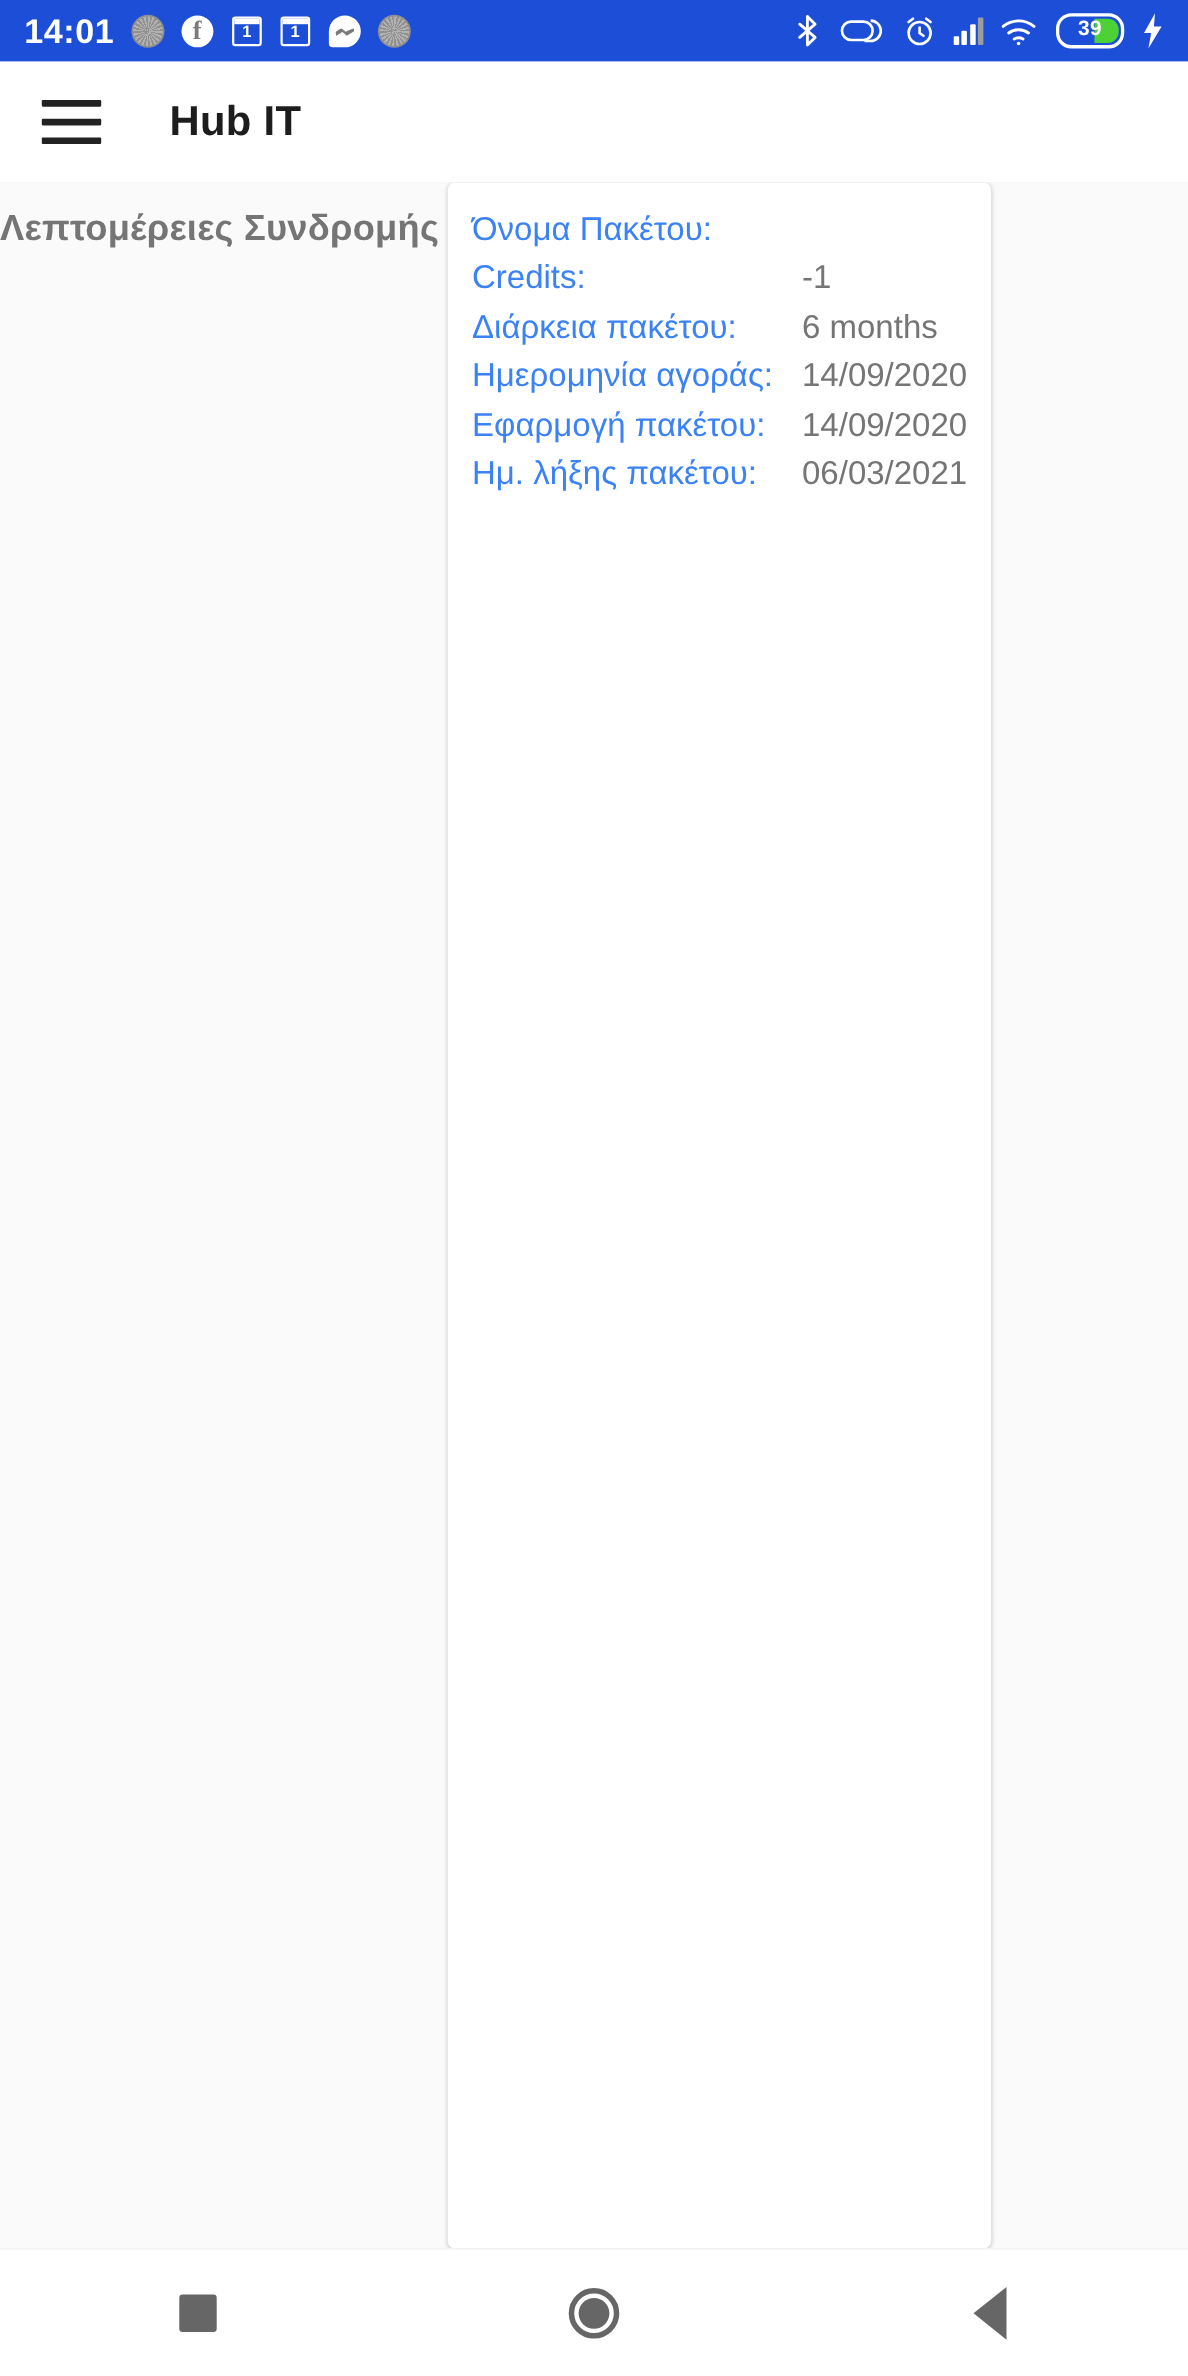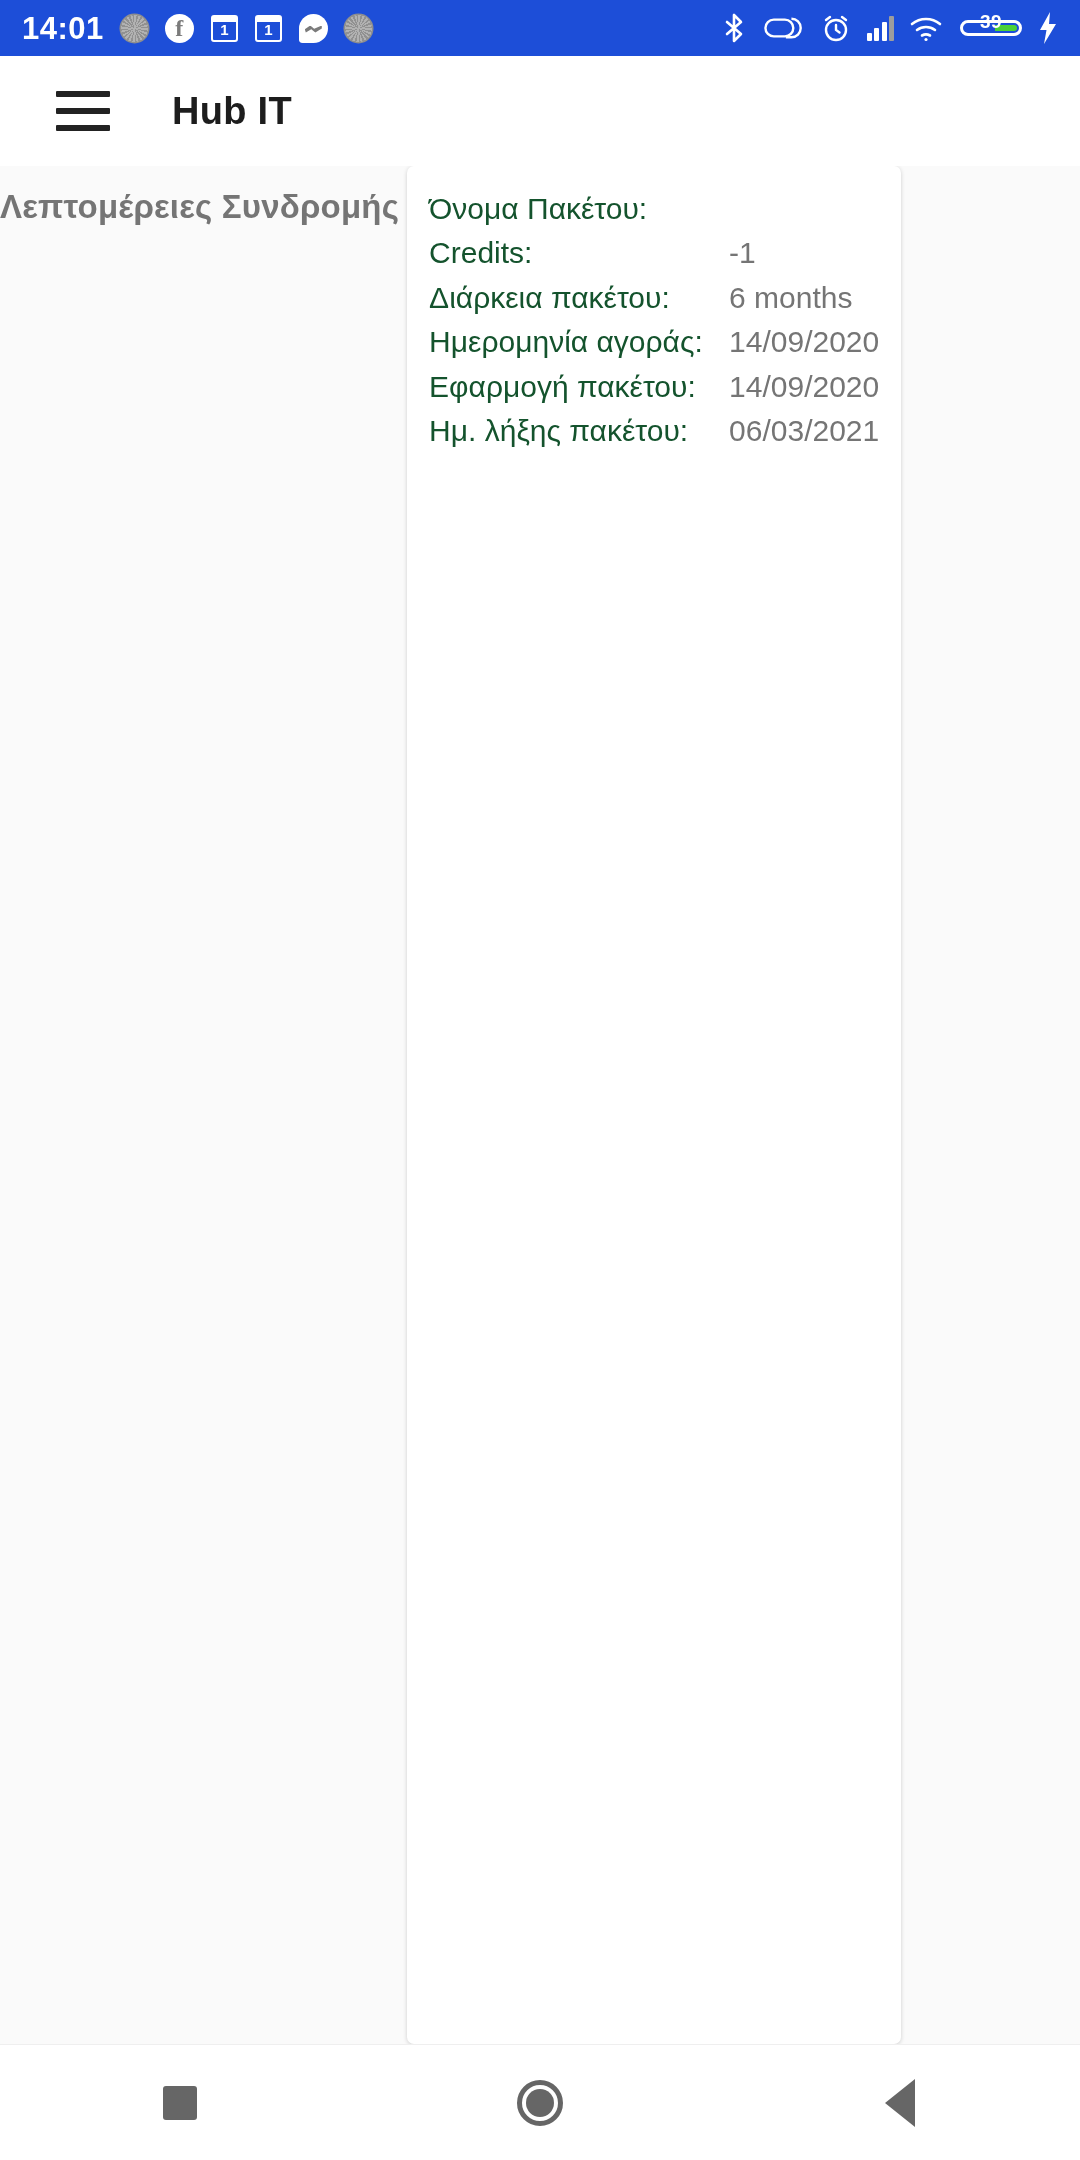--- a/index.html
+++ b/index.html
@@ -65,33 +65,33 @@
   .pill-icon { width:42px; height:26px; position:relative; }
   .alarm-icon { width:30px; height:30px; }
   .sig-icon { display:flex; align-items:flex-end; gap:2.5px; height:26px; }
   .sig-icon i { width:5px; background:#ffffff; border-radius:1px; display:block; }
   .sig-icon i:nth-child(1){ height:8px; }
   .sig-icon i:nth-child(2){ height:13px; }
   .sig-icon i:nth-child(3){ height:19px; }
   .sig-icon i:nth-child(4){ height:25px; background:#9d9d9d; }
   .wifi-icon { width:34px; height:27px; }
   .batt {
-    width:62px; height:16px; border:3px solid #ffffff; border-radius:14px;
-    display:flex; align-items:flex-end; position:relative; padding:2px;
+    width:62px; height:32px; border:3px solid #ffffff; border-radius:14px;
+    display:flex; align-items:flex-start; position:relative; padding:2px;
   }
   .batt-fill { position:absolute; right:2px; top:2px; bottom:2px; width:22px;
     background:#4cd137; border-radius:0 10px 10px 0; }
   .batt-num { position:relative; z-index:2; font-size:19px; font-weight:700;
     color:#ffffff; width:100%; text-align:center; line-height:1; letter-spacing:0.4px; }
   .bolt { width:20px; height:32px; }
 
   
   .appbar {
     height:110px; background:#ffffff; display:flex; align-items:center;
-    padding:0 56px; flex:0 0 110px;
+    padding:0 38px; flex:0 0 110px;
     box-shadow:0 1px 0 rgba(0,0,0,0.07);
   }
   .hamburger { width:54px; height:40px; display:flex; flex-direction:column;
     justify-content:space-between; cursor:pointer; }
   .hamburger span { display:block; height:6px; background:#222222; border-radius:1px; }
   .appbar-title {
     margin-left:62px; font-size:38px; font-weight:700; color:#1d1d1d; letter-spacing:0.3px;
   }
 
   
@@ -101,21 +101,21 @@
     text-align:center; font-size:33px; font-weight:700; color:#757575;
     padding:22px 0 26px 0; letter-spacing:0.2px;
   }
   .card {
     background:#ffffff; margin:0 8px; border-radius:7px;
     box-shadow:0 1px 4px rgba(0,0,0,0.18);
     padding:24px 0 26px 0;
   }
   .row { display:flex; align-items:baseline; padding:0 22px; margin-bottom:6px; }
   .row:last-child { margin-bottom:11px; }
-  .row-label { width:300px; flex:0 0 300px; font-size:30px; color:#14532d; line-height:1.28; }
+  .row-label { width:300px; flex:0 0 300px; font-size:30px; color:#3b82f6; line-height:1.28; }
   .row-value { font-size:30px; color:#757575; line-height:1.28; }
 
   .spacer { flex:1 1 auto; }
 
   
   .navbar {
     height:116px; flex:0 0 116px; background:#ffffff;
     display:flex; align-items:center; justify-content:space-around;
     border-top:1px solid #efefef;
   }

